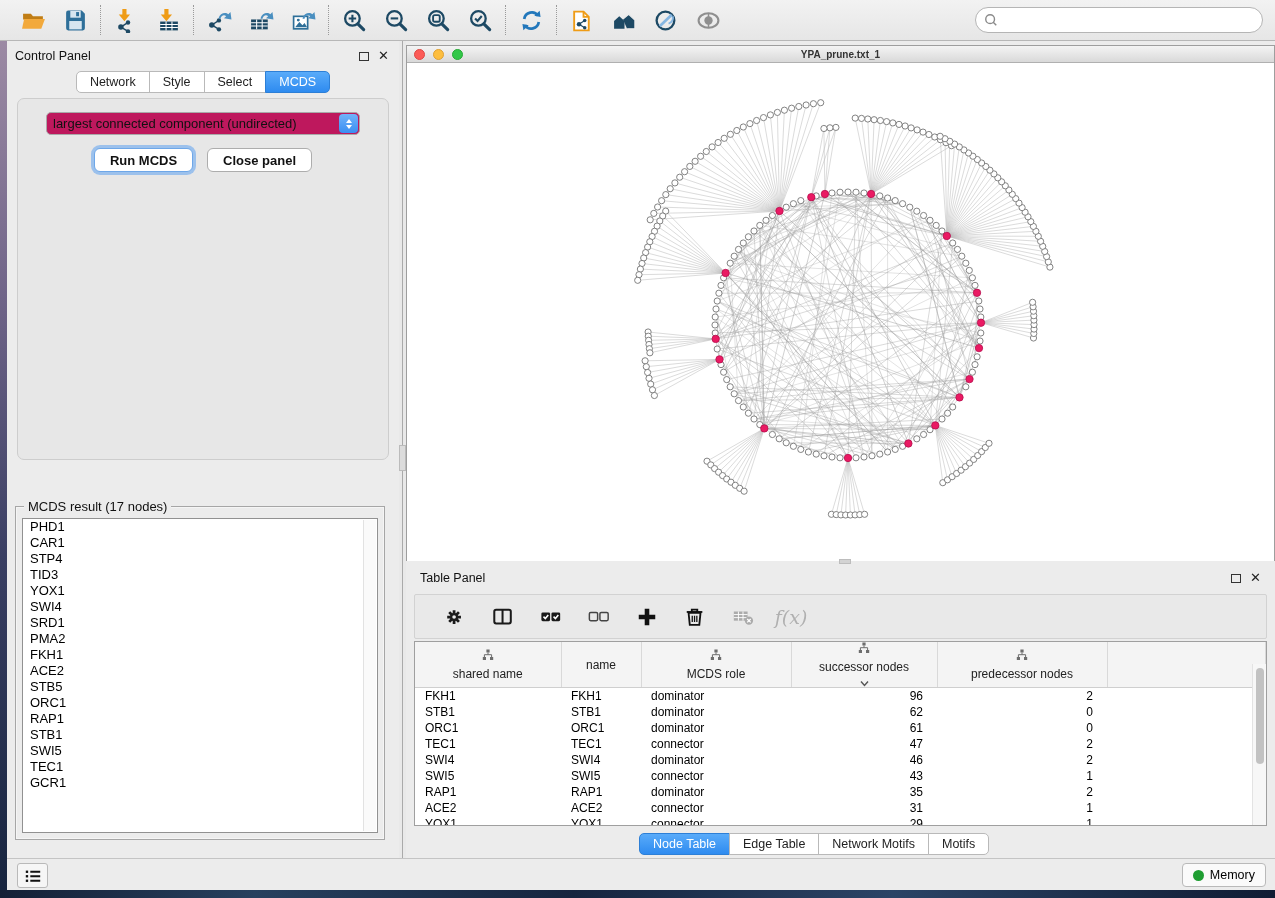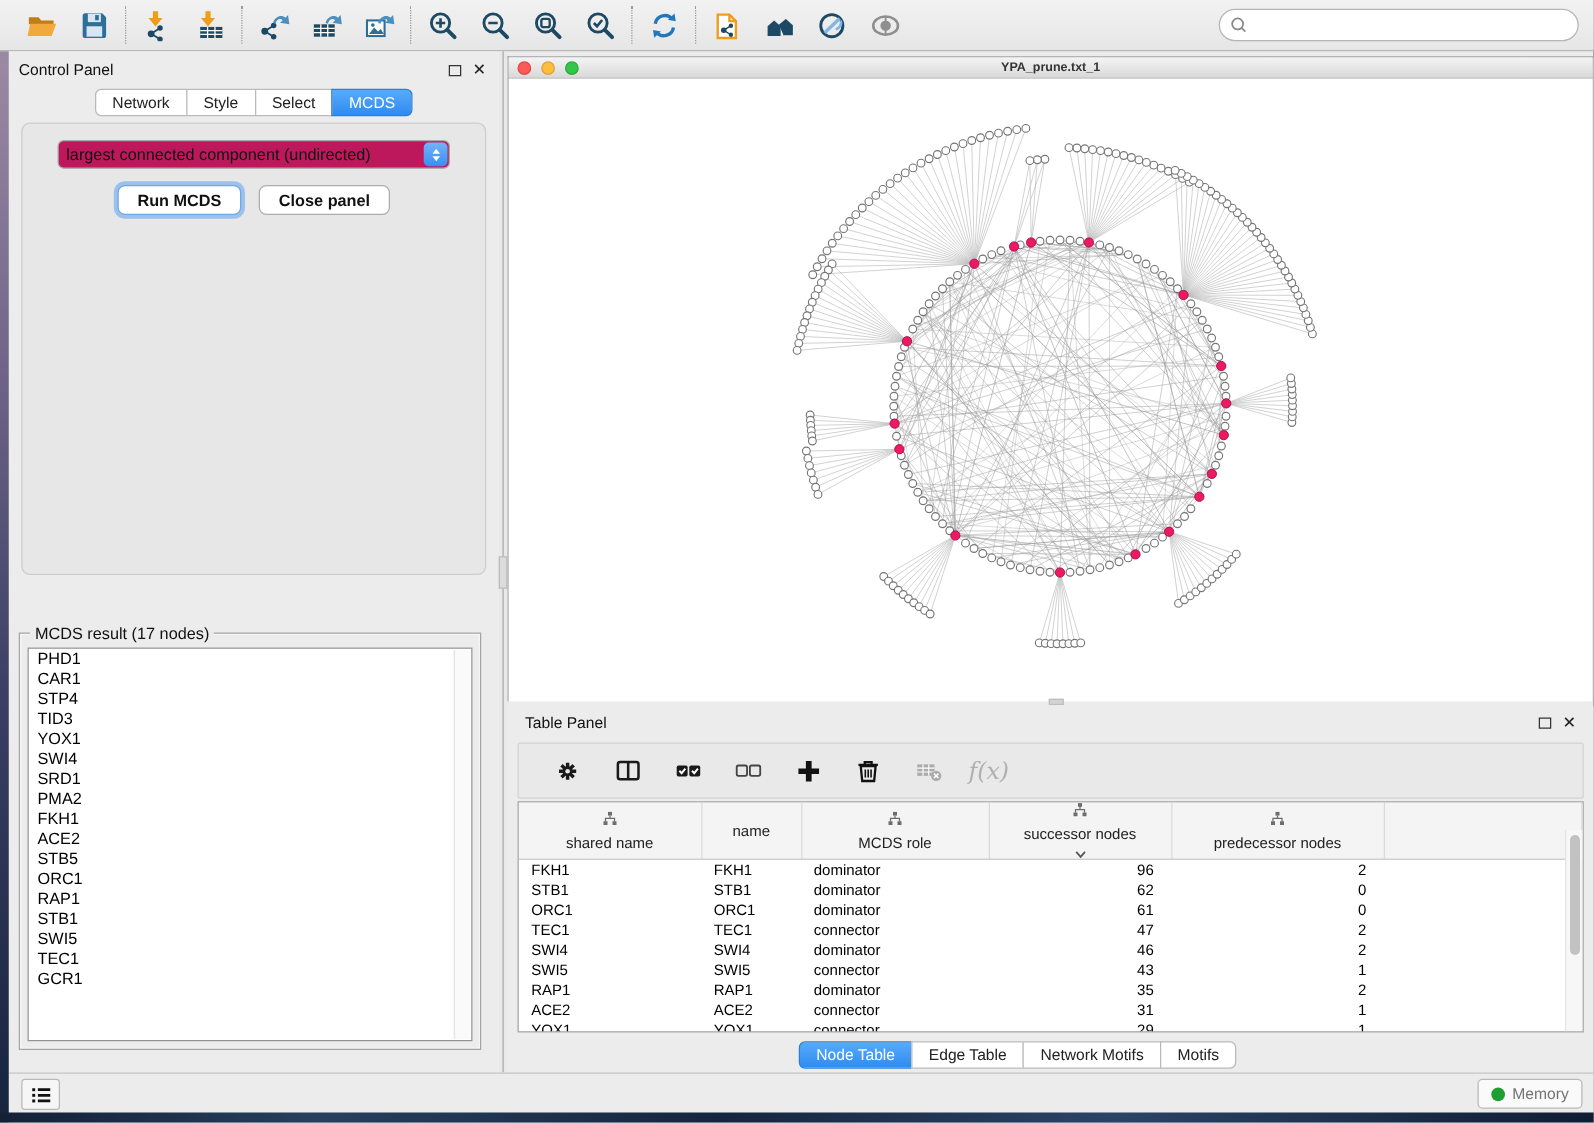--- a/index.html
+++ b/index.html
@@ -106,21 +106,21 @@
   .tbl-scroll { position:absolute; top:22px; right:0; bottom:0; width:14px; background:#f7f7f7; border-left:1px solid #e3e3e3; }
   .tbl-thumb { position:absolute; top:4px; left:2.5px; width:8px; height:96px; border-radius:4px; background:#c2c2c2; }
   .tp-tabs { position:absolute; left:207px; top:268px;margin-left:26px; }
 
   
   .status-bar { position:absolute; left:7px; top:858px; width:1268px; height:32px; background:#ececec;
     border-top:1px solid #c4c4c4; }
   .list-btn { position:absolute; left:10px; top:4px; width:31px; height:25px; background:#f6f6f6;
     border:1px solid #b9b9b9; border-radius:3px; display:flex; align-items:center; justify-content:center; cursor:pointer; }
   .memory-btn { position:absolute; right:9px; top:4px; height:24px; background:#fafafa; border:1px solid #b9b9b9;
-    border-radius:4px; display:flex; align-items:center; gap:6px; padding:0 10px; font-size:12.5px; color:#737373; cursor:pointer; }
+    border-radius:4px; display:flex; align-items:center; gap:6px; padding:0 10px; font-size:12.5px; color:#000000; cursor:pointer; }
   .mem-dot { width:11px; height:11px; border-radius:50%; background:#1f9e32; }
 </style>
 </head>
 <body>
 
 <div class="screen">
 
   <div class="toolbar">
     <div id="tb-groups" style="display:flex;align-items:center;">
         <div class="tb-group">

